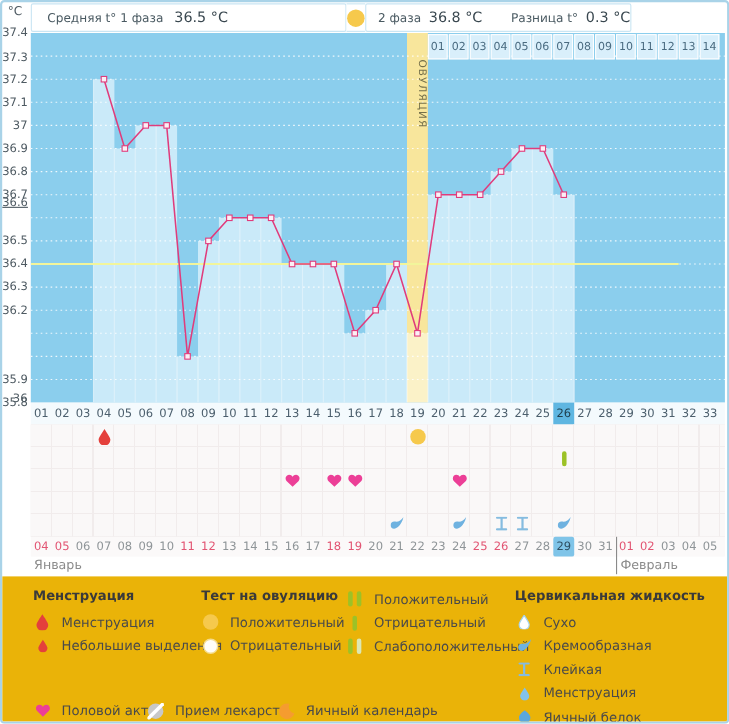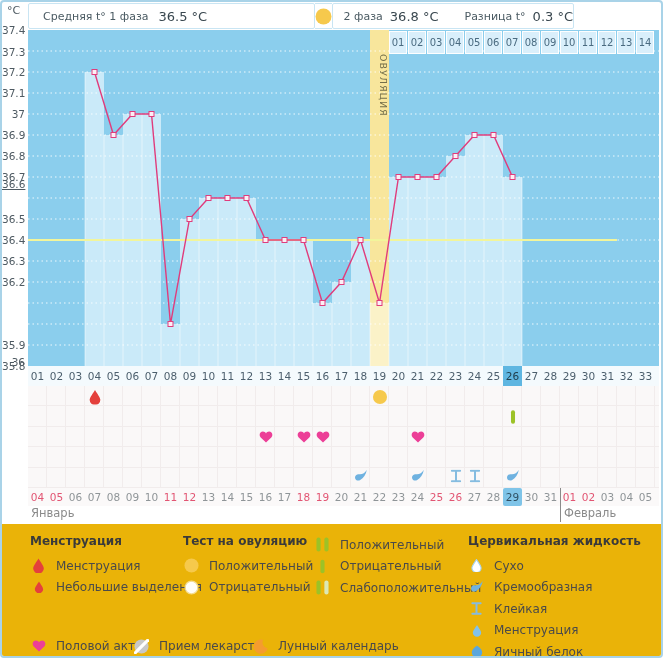--- a/index.html
+++ b/index.html
@@ -449,16 +449,16 @@
           </svg>
         </span>
         <span>Прием лекарств</span>
       </div>
       <div class="lf-item" style="left: 250px;">
         <span class="lg-ico">
           <svg width="15" height="15" viewBox="0 0 16 16">
             <path d="M10.8 0.9A7.6 7.6 0 1 0 15.7 10.1 6.4 6.4 0 0 1 10.8 0.9Z" fill="#F59C2F"></path>
           </svg>
         </span>
-        <span>Лунный календарь</span>
+        <span>Яичный календарь</span>
       </div>
     </div>
 </div>
 
 </body></html>

